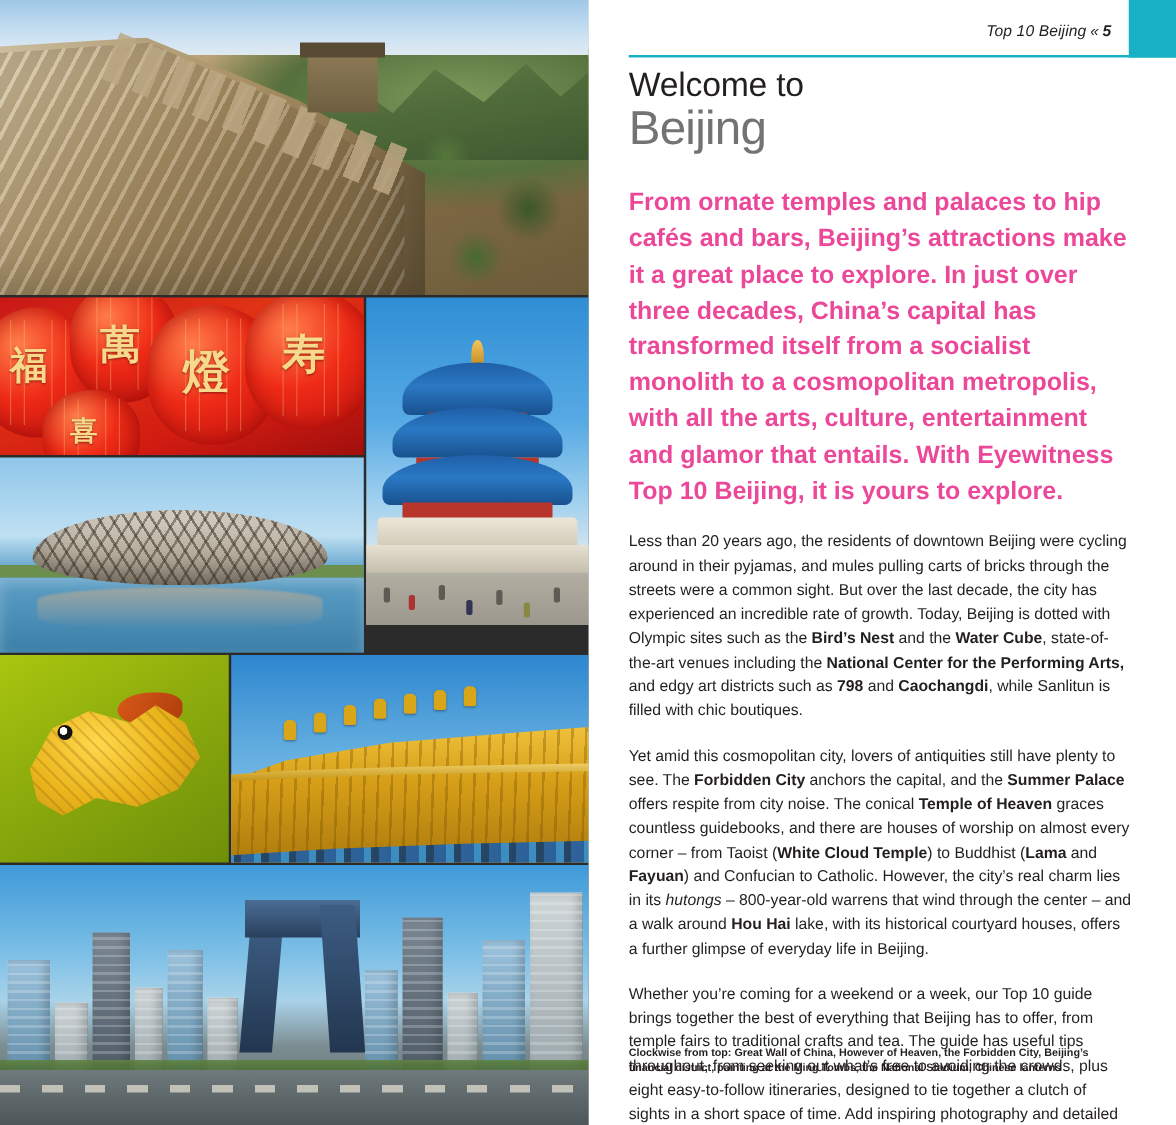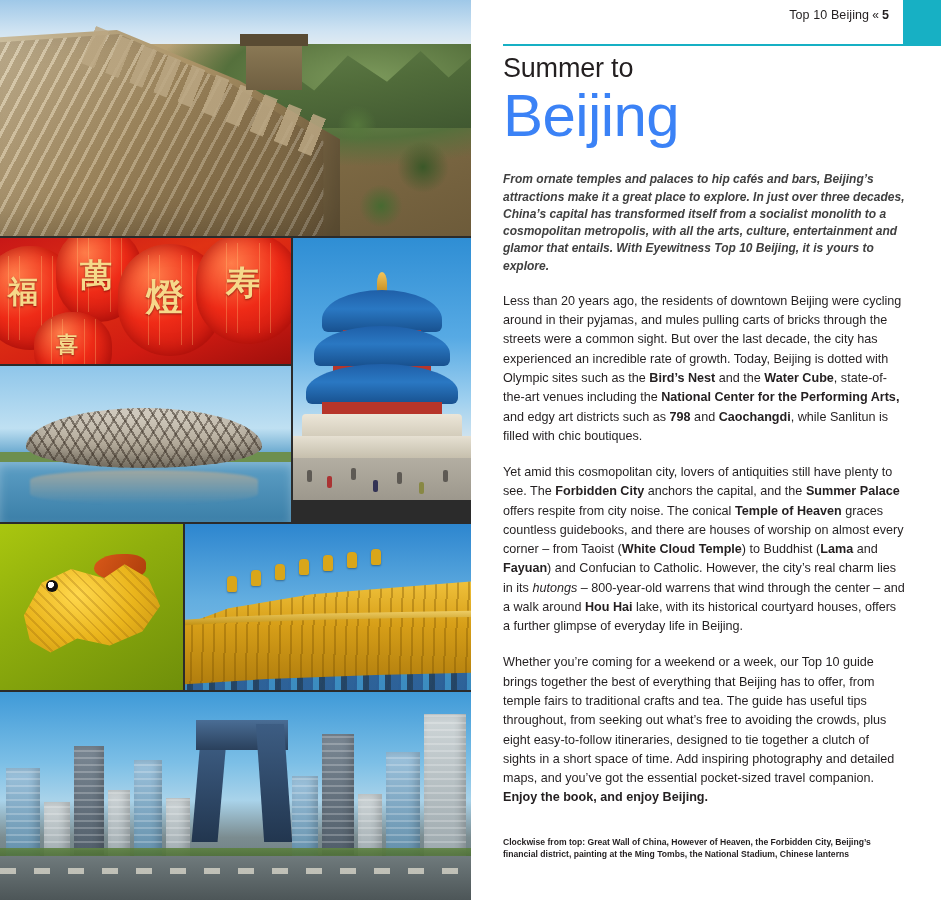--- a/index.html
+++ b/index.html
@@ -198,57 +198,57 @@
     background: #17b0c4;
   }
   .header-rule {
     position: absolute;
     left: 32px; top: 44px;
     width: 438px; height: 2px;
     background: #17b0c4;
   }
   .header-text {
     position: absolute;
-    right: 52px; top: 8px;
+    right: 52px; top: 18px;
     font-size: 12.5px;
     color: #231f20;
     font-weight: 400;
     letter-spacing: .1px;
     white-space: nowrap;
+    font-style: italic;
   }
   .header-text .chev { color: #231f20; padding: 0 3px; font-size: 12px; }
   .header-text .pg { font-weight: 700; }
 
   .content {
     position: absolute;
     left: 32px; top: 54px;
     width: 402px;
   }
   .welcome-line {
     font-size: 27px;
     color: #231f20;
     letter-spacing: -0.2px;
     line-height: 1.05;
     font-weight: 400;
   }
   .city-line {
-    font-size: 60px;
-    color: #3b82f6;
+    font-size: 38px;
+    color: #737373;
     line-height: 1.05;
     margin-top: 2px;
     letter-spacing: -0.6px;
     font-weight: 400;
   }
   .lede {
     margin-top: 24px;
-    font-size: 12px;
+    font-size: 20px;
     line-height: 1.44;
-    color: #404040;
+    color: #ec4899;
     font-weight: 700;
-    font-style: italic;
   }
   p.body {
     margin: 17px 0 0 0;
     font-size: 12.6px;
     line-height: 1.53;
     color: #231f20;
   }
   p.body b { font-weight: 700; }
   p.body i { font-style: italic; }
 
@@ -365,21 +365,21 @@
 
     <div class="header-bar">
       <div class="header-teal"></div>
       <div class="header-rule"></div>
       <div class="header-text">
         <span>Top 10 Beijing</span><span class="chev">«</span><span class="pg">5</span>
       </div>
     </div>
 
     <div class="content">
-      <div class="welcome-line">Summer to</div>
+      <div class="welcome-line">Welcome to</div>
       <div class="city-line">Beijing</div>
       <div class="lede">From ornate temples and palaces to hip cafés and bars, Beijing’s attractions make it a great place to explore. In just over three decades, China’s capital has transformed itself from a socialist monolith to a cosmopolitan metropolis, with all the arts, culture, entertainment and glamor that entails. With Eyewitness Top 10 Beijing, it is yours to explore.</div>
       <p class="body"><span>Less than 20 years ago, the residents of downtown Beijing were cycling around in their pyjamas, and mules pulling carts of bricks through the streets were a common sight. But over the last decade, the city has experienced an incredible rate of growth. Today, Beijing is dotted with Olympic sites such as the </span><b>Bird’s Nest</b><span> and the </span><b>Water Cube</b><span>, state-of-the-art venues including the </span><b>National Center for the Performing Arts,</b><span> and edgy art districts such as </span><b>798</b><span> and </span><b>Caochangdi</b><span>, while Sanlitun is filled with chic boutiques.</span></p>
       <p class="body"><span>Yet amid this cosmopolitan city, lovers of antiquities still have plenty to see. The </span><b>Forbidden City</b><span> anchors the capital, and the </span><b>Summer Palace</b><span> offers respite from city noise. The conical </span><b>Temple of Heaven</b><span> graces countless guidebooks, and there are houses of worship on almost every corner – from Taoist (</span><b>White Cloud Temple</b><span>) to Buddhist (</span><b>Lama</b><span> and </span><b>Fayuan</b><span>) and Confucian to Catholic. However, the city’s real charm lies in its </span><i>hutongs</i><span> – 800-year-old warrens that wind through the center – and a walk around </span><b>Hou Hai</b><span> lake, with its historical courtyard houses, offers a further glimpse of everyday life in Beijing.</span></p>
       <p class="body"><span>Whether you’re coming for a weekend or a week, our Top 10 guide brings together the best of everything that Beijing has to offer, from temple fairs to traditional crafts and tea. The guide has useful tips throughout, from seeking out what’s free to avoiding the crowds, plus eight easy-to-follow itineraries, designed to tie together a clutch of sights in a short space of time. Add inspiring photography and detailed maps, and you’ve got the essential pocket-sized travel companion. </span><b>Enjoy the book, and enjoy Beijing.</b></p>
     </div>
 
     <div class="caption">Clockwise from top: Great Wall of China, However of Heaven, the Forbidden City, Beijing’s financial district, painting at the Ming Tombs, the National Stadium, Chinese lanterns</div>
   </div>
 </div>

